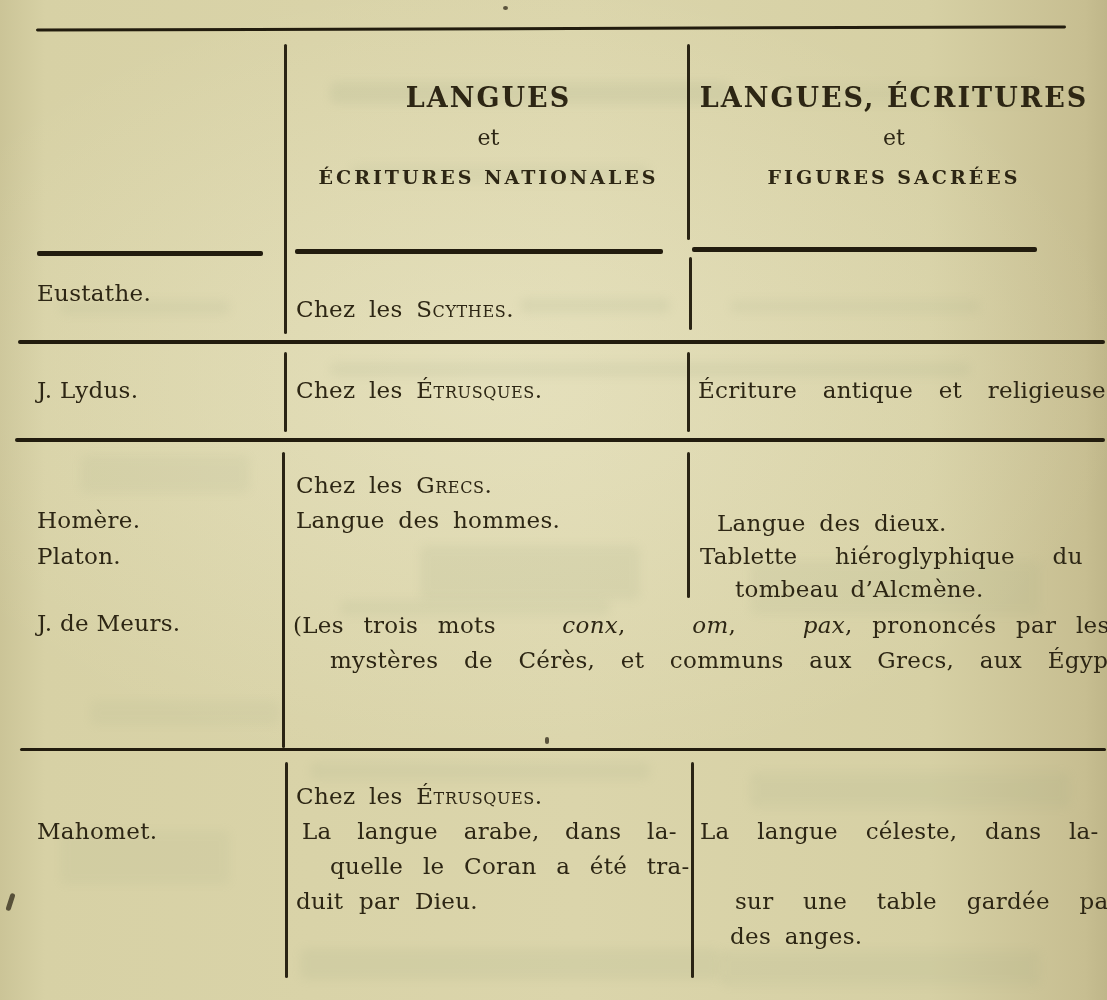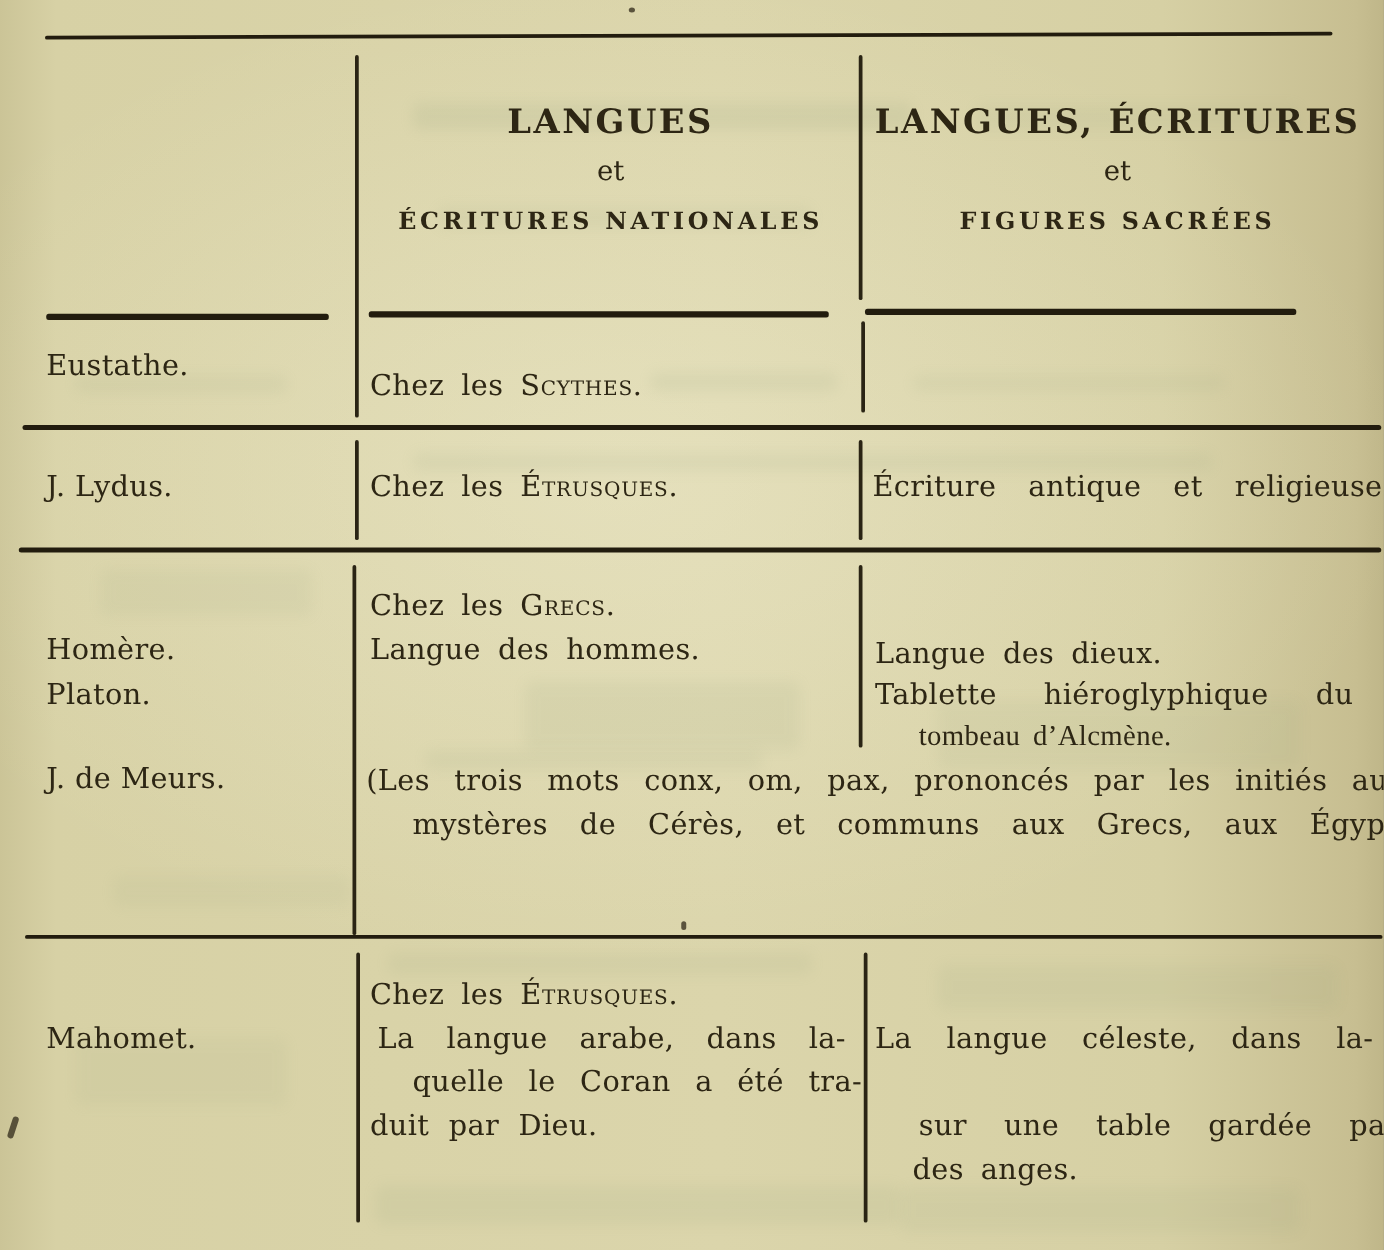--- a/index.html
+++ b/index.html
@@ -18,21 +18,21 @@
   
   .hr{position:absolute;background:#221c0e;border-radius:2px;}
   .vr{position:absolute;width:3px;background:#2a2414;border-radius:2px;}
   
   .ghost{position:absolute;background:#93a17c;opacity:0.14;filter:blur(5px);border-radius:6px;}
   .spk{position:absolute;background:#3a3220;border-radius:50%;opacity:.8;}
   
   .t{position:absolute;font-size:23px;line-height:30px;white-space:nowrap;letter-spacing:0.3px;}
   .c1{left:37px;width:247px;text-align:left;}
   .sc{font-variant:small-caps;letter-spacing:0.6px;}
-  .it{}
+  .it{font-style:italic;margin-left:47px;}
   .hdrblk{position:absolute;text-align:center;}
   .hl1{font-size:27px;font-weight:700;letter-spacing:2px;white-space:nowrap;}
   .hl2{font-size:22px;}
   .hl3{font-size:19px;font-weight:700;letter-spacing:3px;white-space:nowrap;}
   .ws4{word-spacing:4px;} .ws6{word-spacing:6px;} .ws8{word-spacing:8px;}
   .ws12{word-spacing:12px;} .ws18{word-spacing:18px;} .ws20{word-spacing:20px;}
   .ws22{word-spacing:22px;} .ws30{word-spacing:30px;}
 </style>
 </head>
 <body>
@@ -100,23 +100,23 @@
   <div class="t ws6" style="left:296px;top:375px;"><span>Chez les </span><span class="sc">Étrusques</span><span>.</span></div>
   <div class="t ws18" style="left:698px;top:375px;">Écriture antique et religieuse.</div>
 
   <div class="t c1" style="top:505px;">Homère.</div>
   <div class="t c1" style="top:541px;">Platon.</div>
   <div class="t c1" style="top:608px;">J. de Meurs.</div>
 
   <div class="t ws6" style="left:296px;top:470px;"><span>Chez les </span><span class="sc">Grecs</span><span>.</span></div>
   <div class="t ws6" style="left:296px;top:505px;">Langue des hommes.</div>
 
-  <div class="t ws6" style="left:700px;top:508px;text-align:center;">Langue des dieux.</div>
+  <div class="t ws6" style="left:717px;top:508px;text-align:center;">Langue des dieux.</div>
   <div class="t ws30" style="left:700px;top:541px;">Tablette hiéroglyphique du</div>
-  <div class="t ws4" style="left:735px;top:574px;font-family:Liberation Serif, serif;">tombeau d’Alcmène.</div>
+  <div class="t ws4" style="left:735px;top:574px;">tombeau d’Alcmène.</div>
 
   <div class="t ws12" style="left:293px;top:610px;"><span>(Les trois mots </span><span class="it">conx</span><span>, </span><span class="it">om</span><span>, </span><span class="it">pax</span><span>, prononcés par les initiés aux</span></div>
   <div class="t ws18" style="left:330px;top:645px;">mystères de Cérès, et communs aux Grecs, aux Égyptiens</div>
 
   <div class="t c1" style="top:816px;">Mahomet.</div>
 
   <div class="t ws6" style="left:296px;top:781px;"><span>Chez les </span><span class="sc">Étrusques</span><span>.</span></div>
   <div class="t ws18" style="left:302px;top:816px;">La langue arabe, dans la-</div>
   <div class="t ws8" style="left:296px;top:886px;">duit par Dieu.</div>
   <div class="t ws12" style="left:330px;top:851px;">quelle le Coran a été tra-</div>

